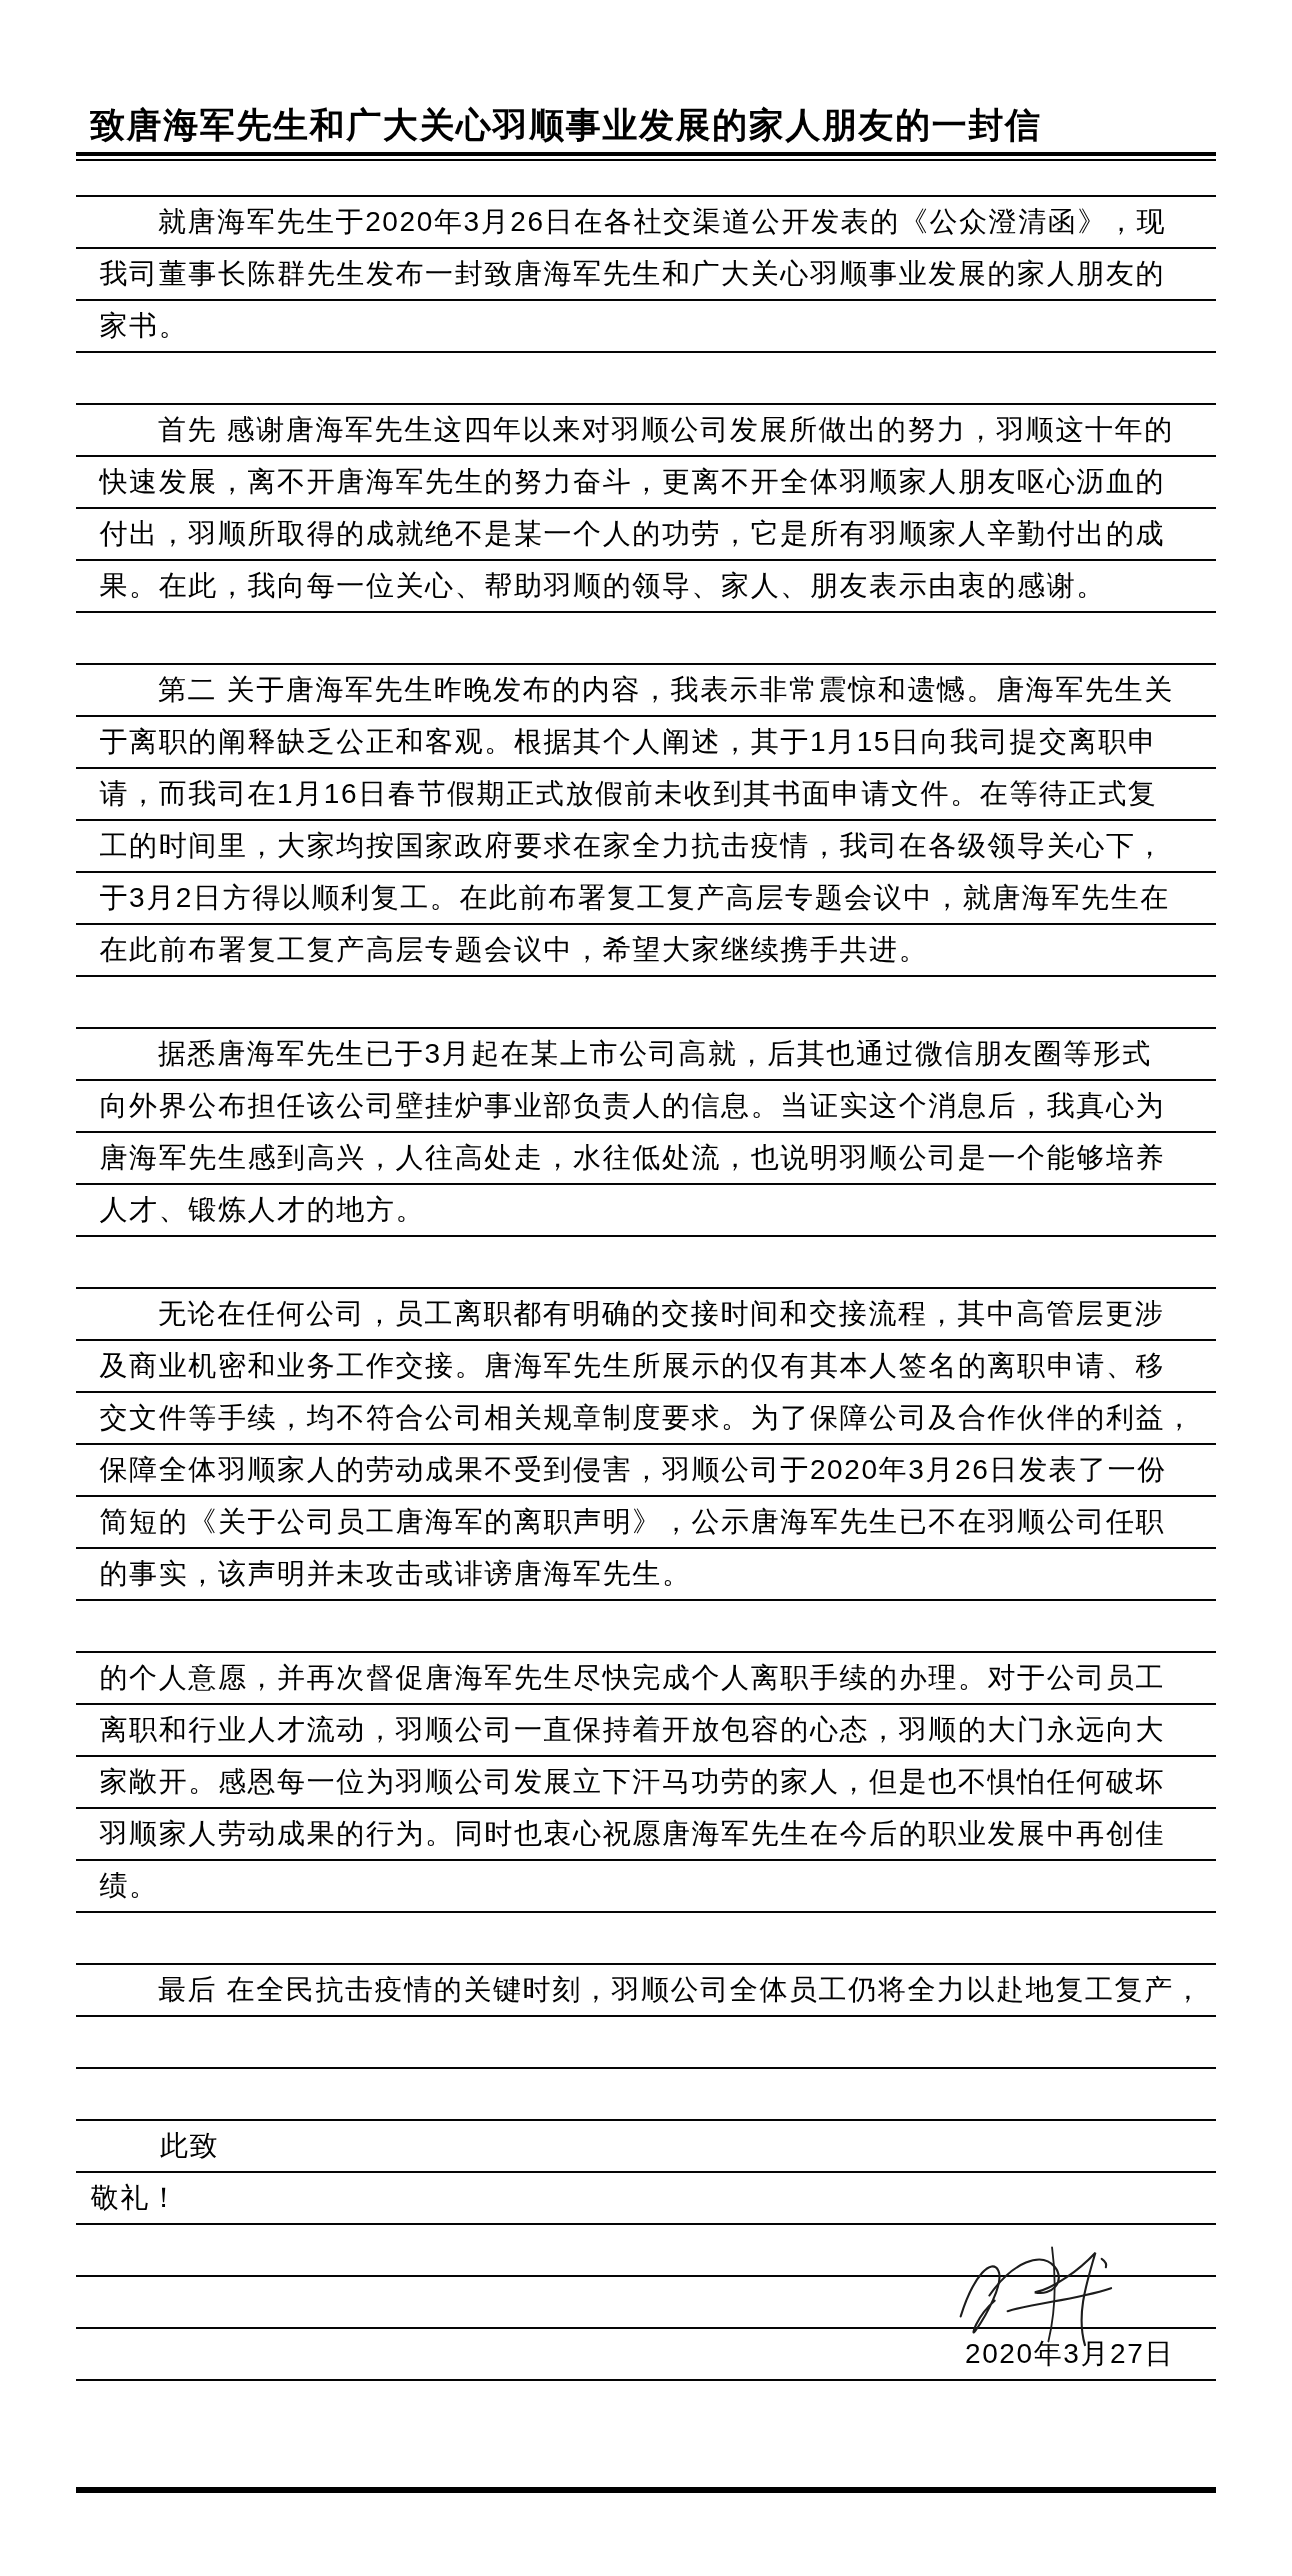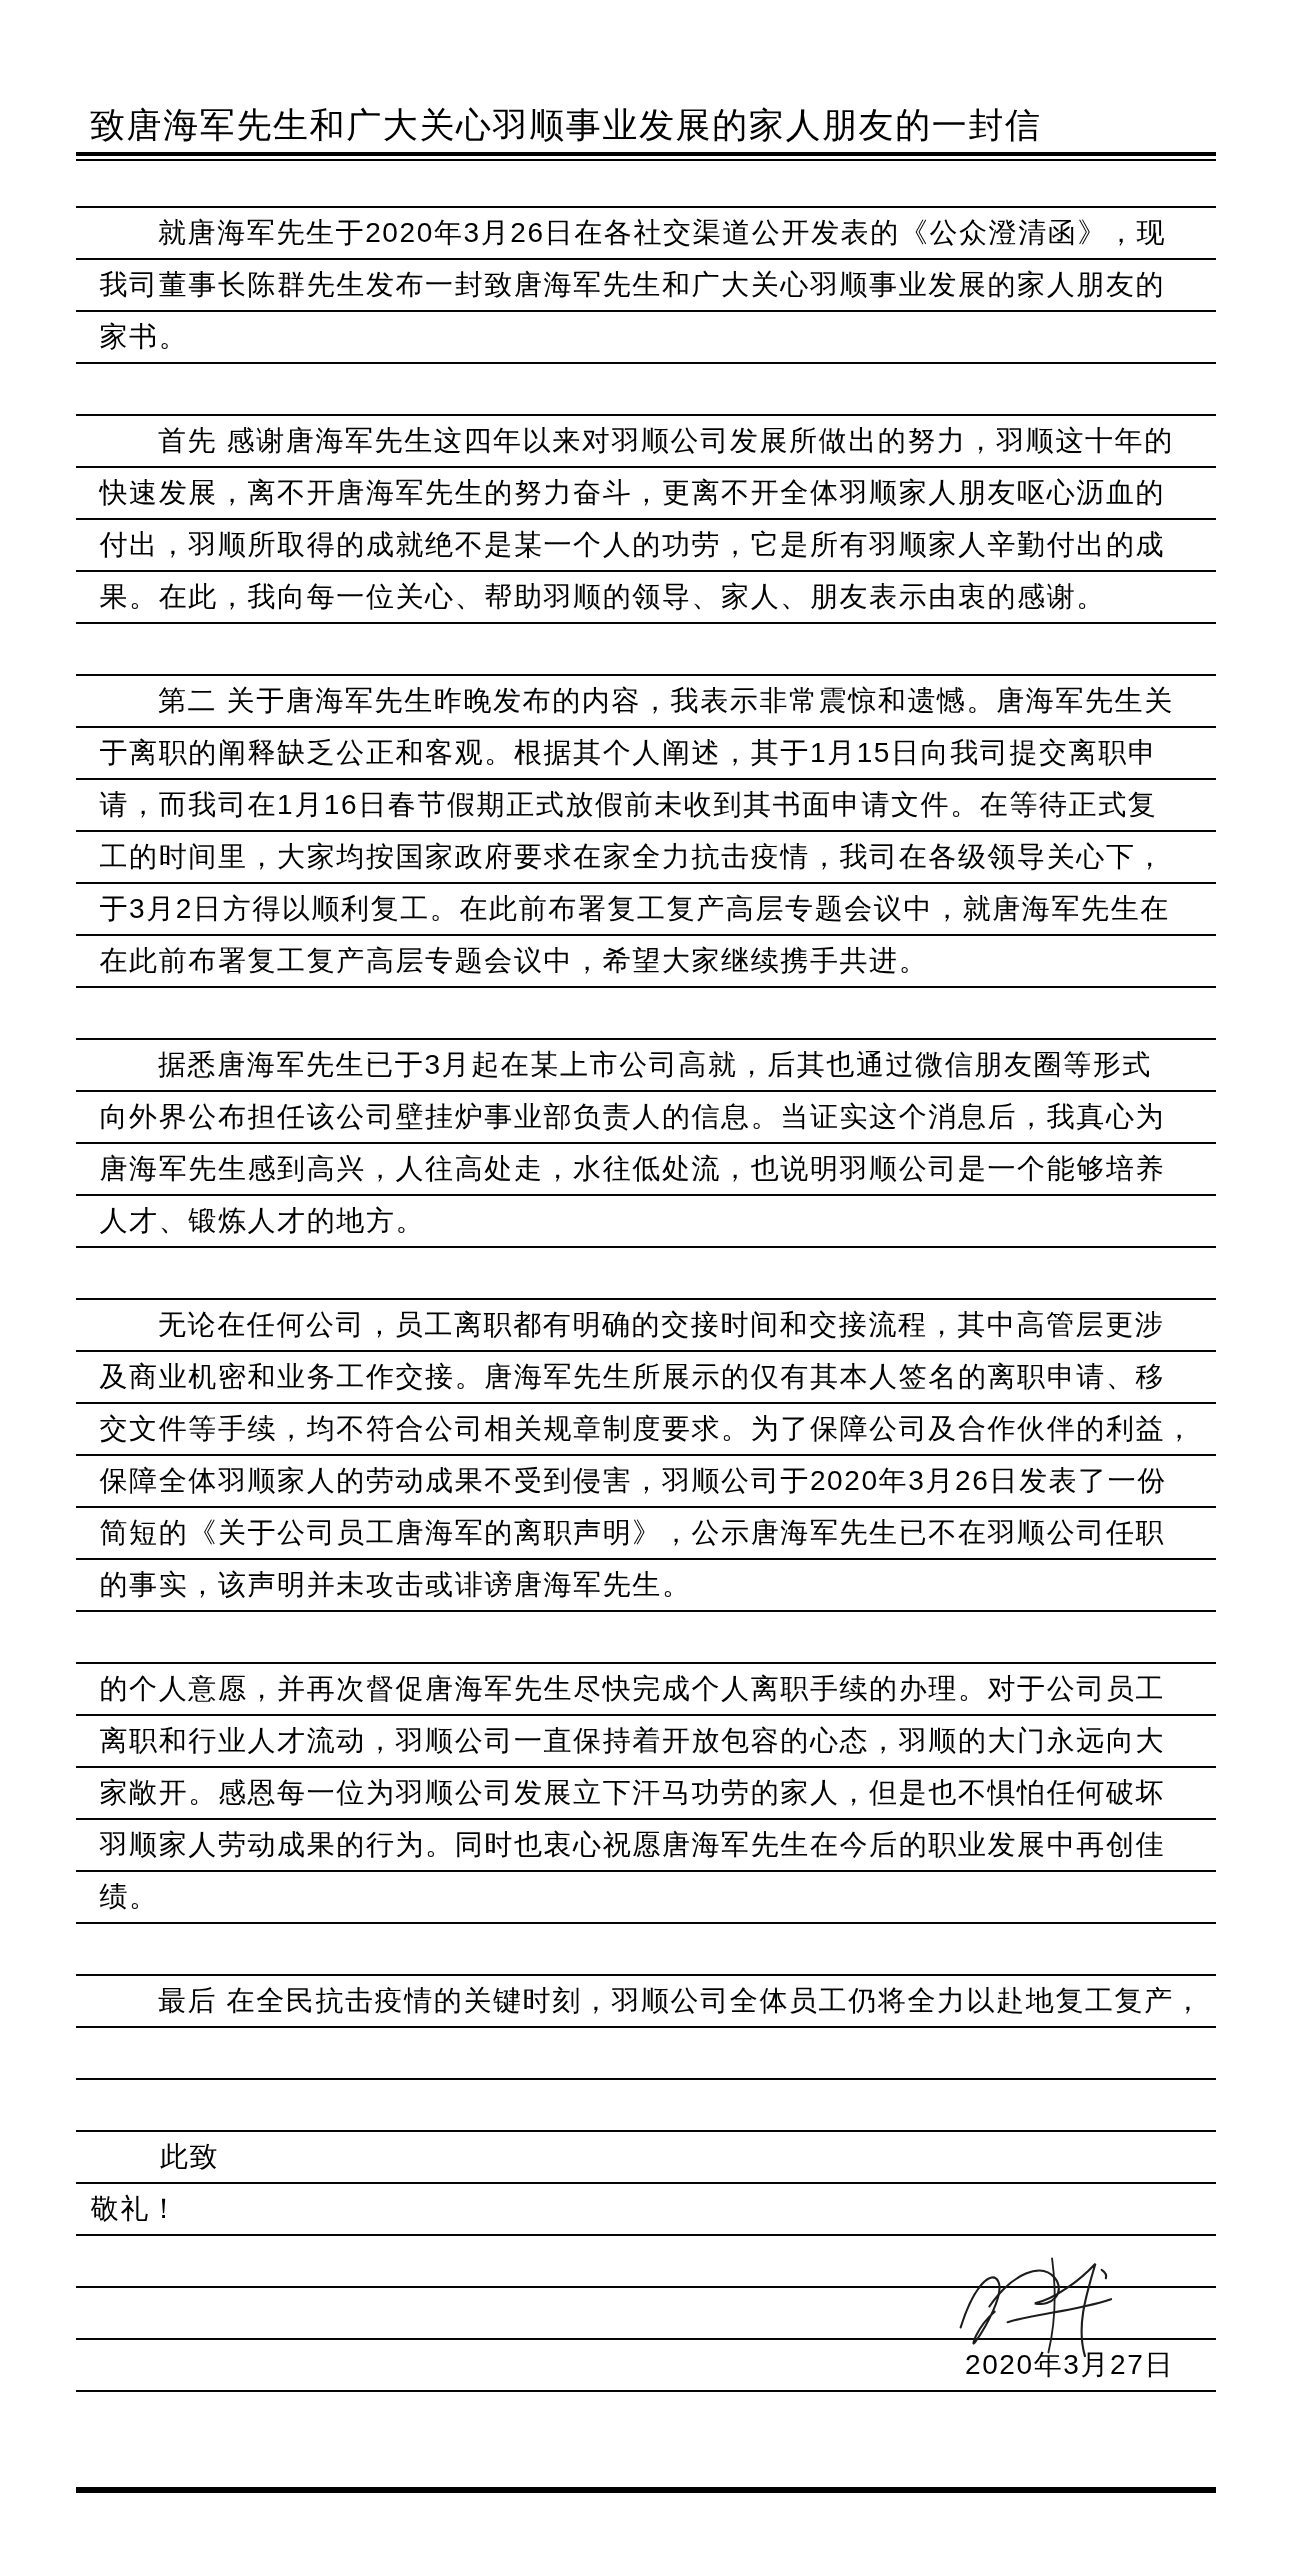--- a/index.html
+++ b/index.html
@@ -10,21 +10,21 @@
     background: #ffffff;
     font-family: "Liberation Sans", "DejaVu Sans", sans-serif;
     color: #000;
     overflow: hidden;
   }
   .title {
     position: absolute;
     top: 102px;
     left: 90px;
     font-size: 35px;
-    font-weight: 400;
+    font-weight: 700;
     letter-spacing: 1.6px;
     white-space: nowrap;
   }
   .rule-thick {
     position: absolute;
     left: 76px;
     width: 1140px;
     top: 152px;
     height: 3.6px;
     background: #000;
@@ -32,21 +32,21 @@
   .rule-thin {
     position: absolute;
     left: 76px;
     width: 1140px;
     top: 159px;
     height: 1.6px;
     background: #000;
   }
   .rows {
     position: absolute;
-    top: 156px;
+    top: 145px;
     left: 76px;
     width: 1140px;
   }
   .row {
     box-sizing: border-box;
     height: 52px;
     border-bottom: 2.6px solid #050505;
     display: flex;
     align-items: center;
     padding: 0 6.3px 0 23.5px;

